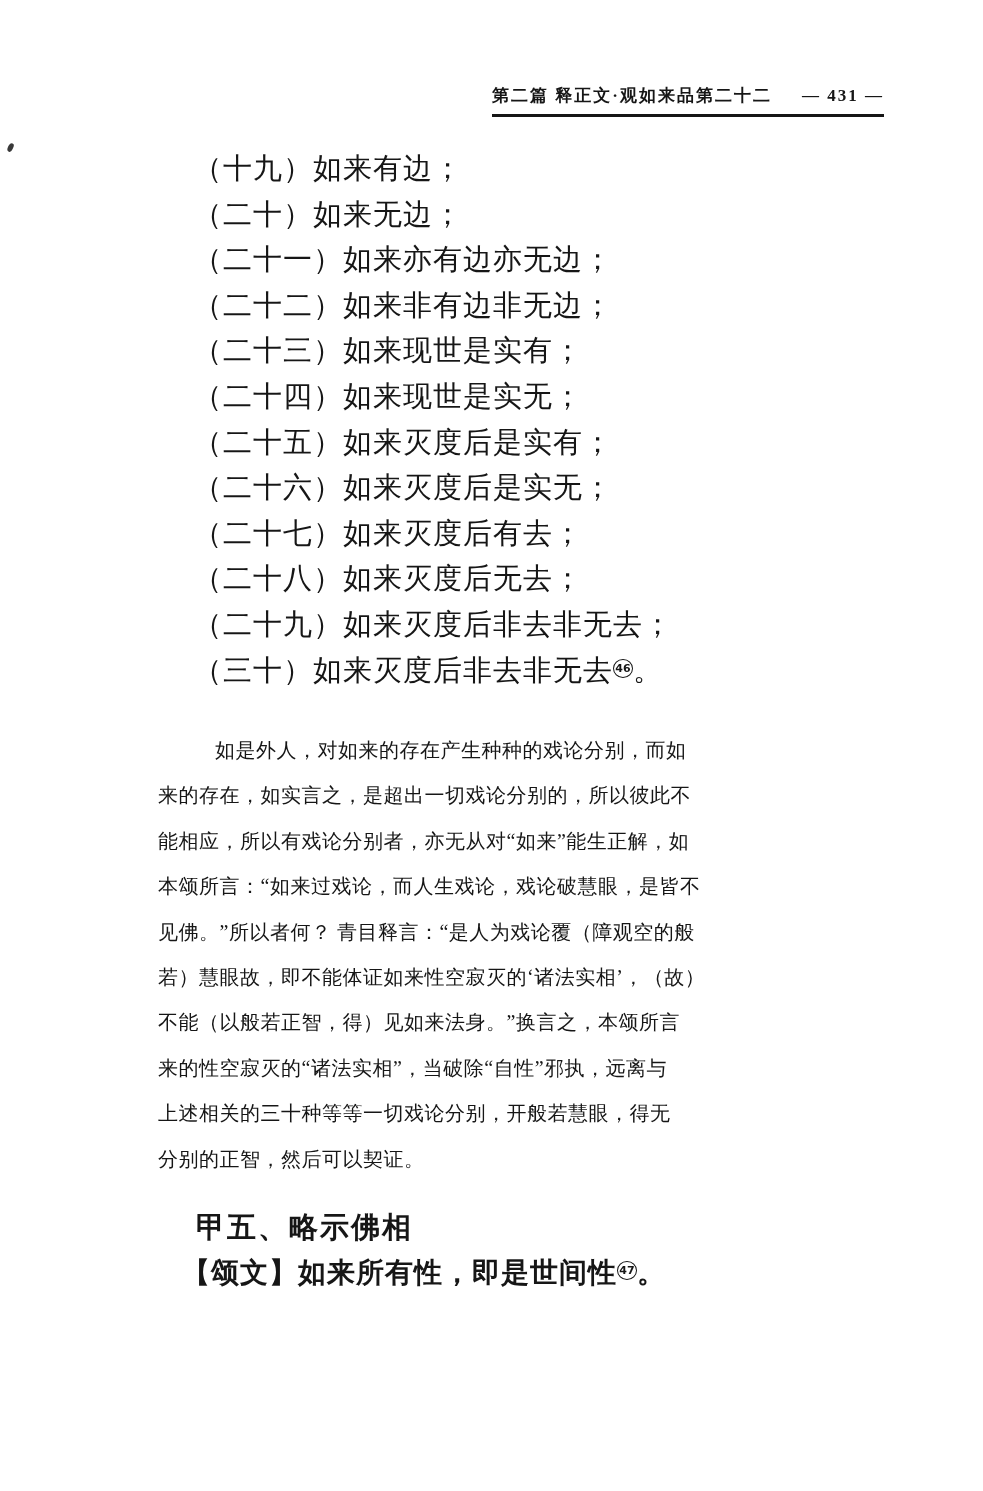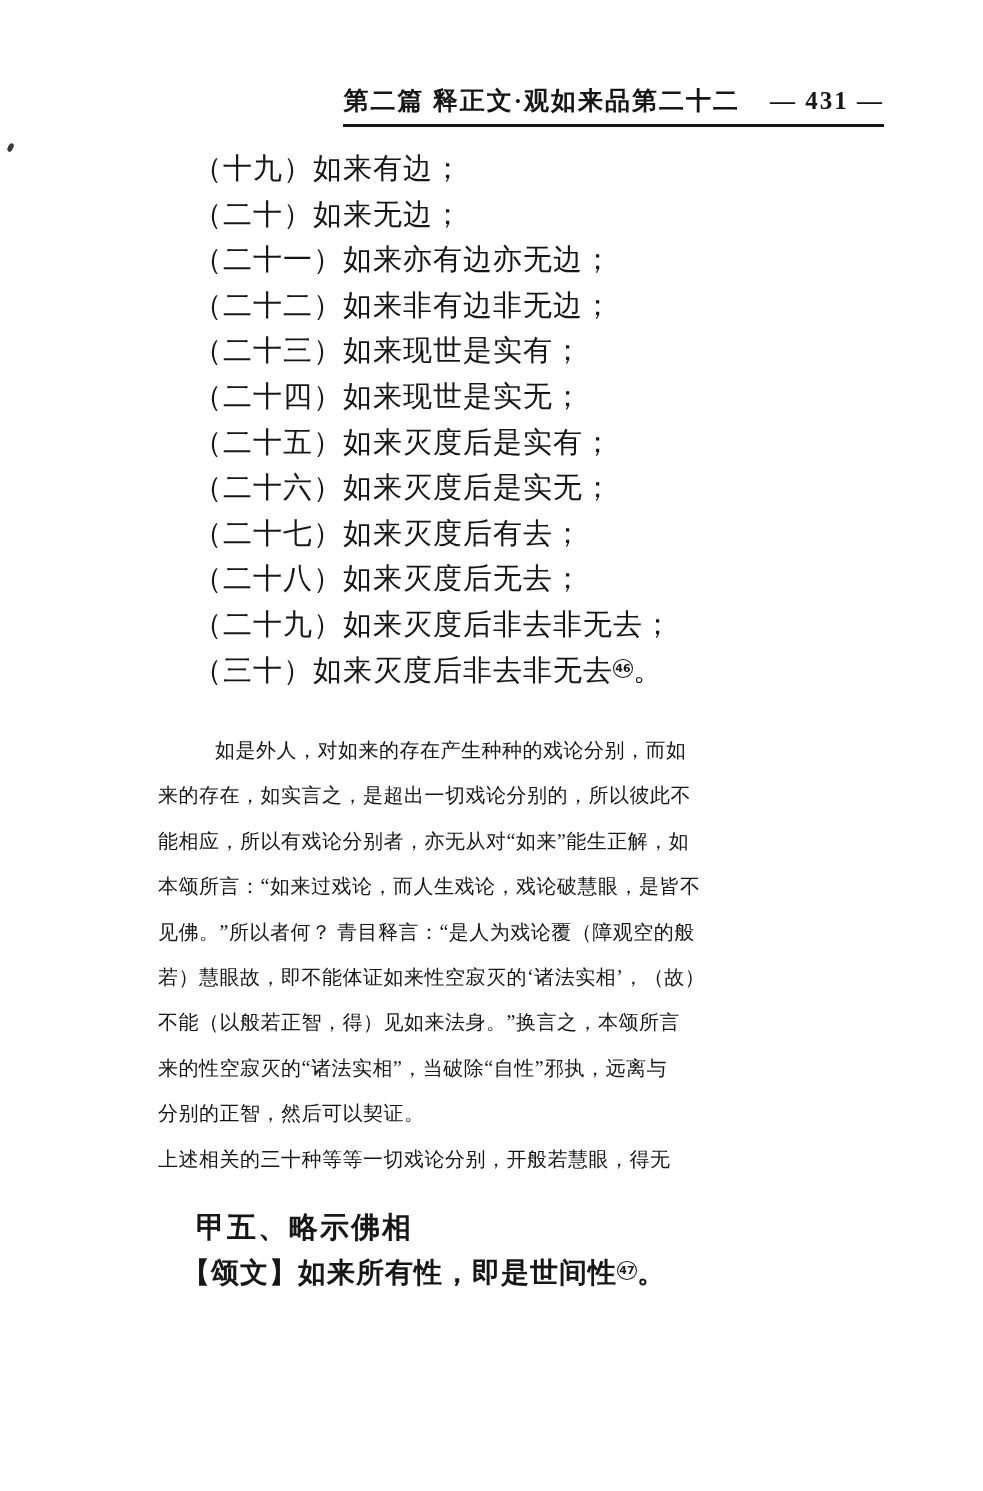--- a/index.html
+++ b/index.html
@@ -19,21 +19,21 @@
     color:var(--color-ink,#161616);
     overflow:hidden;
   }
   
   .running-head{
     position:absolute;
     top:84px;right:99px;
   }
   .running-head-inner{
     display:flex;align-items:baseline;gap:30px;
-    font-size:25px;font-weight:bold;
+    font-size:17px;font-weight:bold;
     letter-spacing:2px;
     padding-bottom:7px;
     border-bottom:3px solid var(--color-ink,#161616);
     white-space:nowrap;
   }
   
   .thesis-list{
     position:absolute;
     left:193px;top:146px;
     font-size:29px;
@@ -132,22 +132,22 @@
 
   <section class="commentary">
     <p class="first">如是外人，对如来的存在产生种种的戏论分别，而如</p>
     <p>来的存在，如实言之，是超出一切戏论分别的，所以彼此不</p>
     <p>能相应，所以有戏论分别者，亦无从对“如来”能生正解，如</p>
     <p>本颂所言：“如来过戏论，而人生戏论，戏论破慧眼，是皆不</p>
     <p>见佛。”所以者何？ 青目释言：“是人为戏论覆（障观空的般</p>
     <p>若）慧眼故，即不能体证如来性空寂灭的‘诸法实相’，（故）</p>
     <p>不能（以般若正智，得）见如来法身。”换言之，本颂所言</p>
     <p>来的性空寂灭的“诸法实相”，当破除“自性”邪执，远离与</p>
+    <p>上述相关的三十种等等一切戏论分别，开般若慧眼，得无</p>
     <p>分别的正智，然后可以契证。</p>
-    <p>上述相关的三十种等等一切戏论分别，开般若慧眼，得无</p>
   </section>
 
   <h3 class="section-heading">甲五、略示佛相</h3>
 
   <p class="verse-line">
     <span>【颂文】</span><span>如来所有性，即是世间性</span><sup class="circled">47</sup><span>。</span>
   </p>
 
 </div>
 

